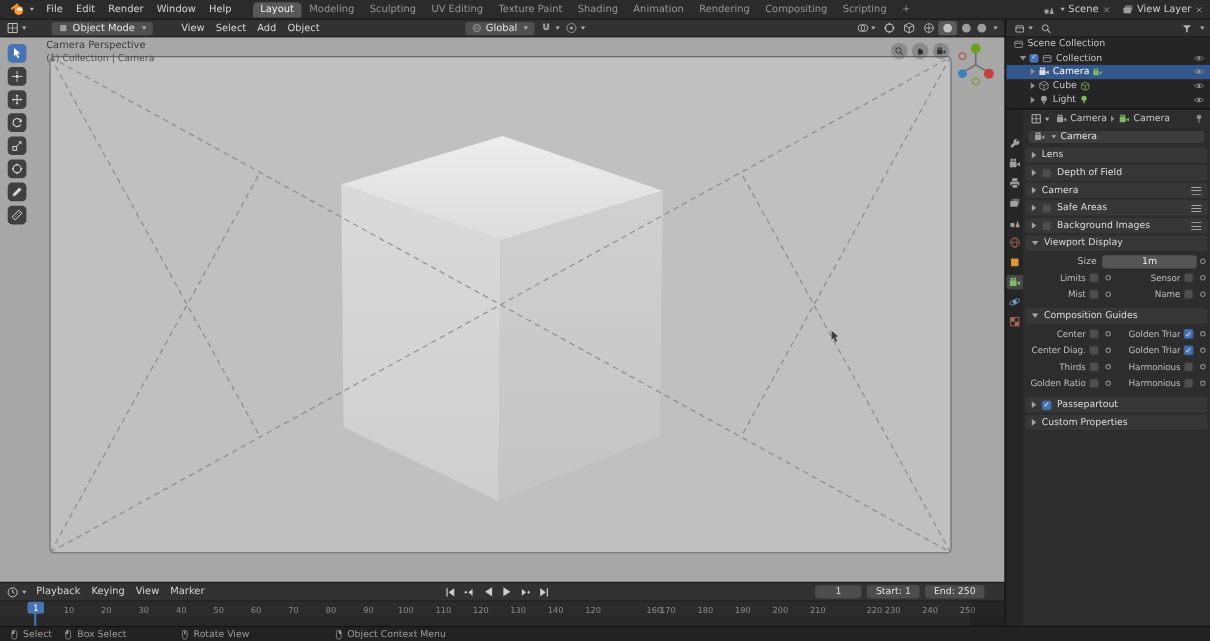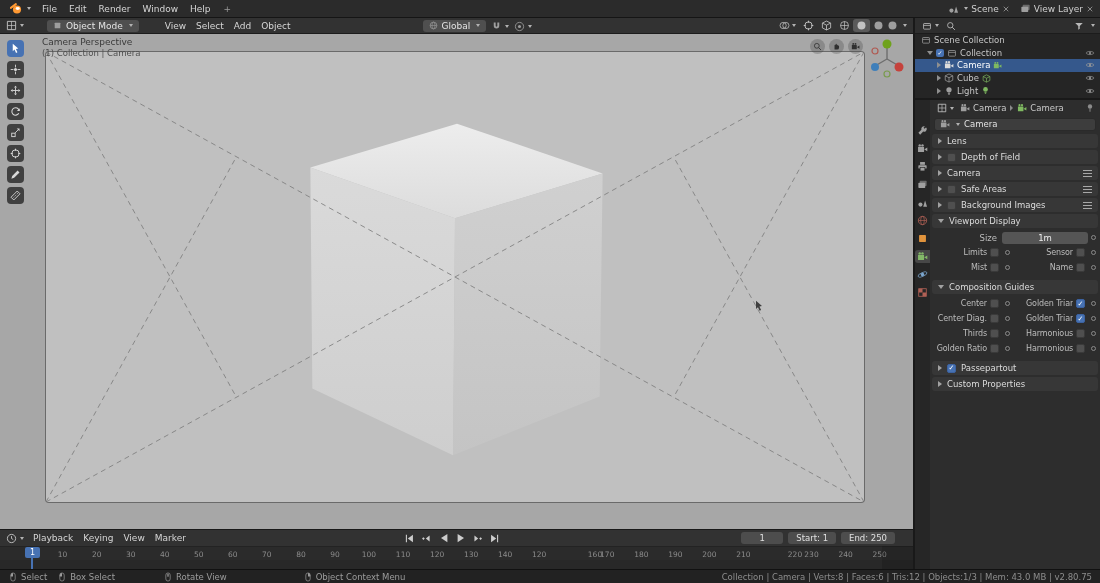--- a/index.html
+++ b/index.html
@@ -24,21 +24,21 @@
 
 .main{flex:1;display:flex;min-height:0}
 .left-col{width:913px;display:flex;flex-direction:column;min-width:0}
 .right-col{flex:1;display:flex;flex-direction:column;border-left:2px solid #191919;background:#252525;min-width:0}
 
 .vp-header{height:16px;background:#323232;border-bottom:1px solid #1c1c1c;display:flex;align-items:center;padding:0 4px;gap:21px;flex:none}
 .ed-btn{display:flex;align-items:center;gap:1px;padding:0 2px;color:#c7c7c7}
 .field{display:flex;align-items:center;gap:4px;background:#4f4f4f;border-radius:3px;height:12px;padding:0 6px;color:#e4e4e4;white-space:nowrap}
 .vh-menus{display:flex;gap:0}
 .vh-menus .menu{padding:1px 5px}
-.orient-group{display:flex;align-items:flex-end;gap:5px;margin-left:106px}
+.orient-group{display:flex;align-items:flex-start;gap:5px;margin-left:106px}
 .vh-right{margin-left:auto;display:flex;align-items:center;gap:7px;color:#c3c3c3;padding-right:2px}
 .shade-group{display:flex;align-items:center;gap:3px}
 .shade-active{background:#5a5a5a;border-radius:3px;padding:1px 3px;display:flex}
 
 .viewport{flex:1;position:relative;background:#a7a7a7;overflow:hidden;min-height:0}
 .cam-frame{position:absolute;left:45px;top:17px;width:820px;height:452px;background:#c0c0c0;border:1px solid rgba(35,35,35,.55);border-radius:4px;overflow:hidden}
 .cam-frame svg{position:absolute;left:0;top:0;width:100%;height:100%}
 .vp-label1{position:absolute;left:42px;top:3px;color:#3a3a3a;font-size:9px}
 .vp-label2{position:absolute;left:42px;top:14px;color:#4e4e4e;font-size:8.5px}
 .toolbar{position:absolute;left:7px;top:6px;display:flex;flex-direction:column;gap:4px}
@@ -300,20 +300,32 @@
         </svg>
       <span class="car"></span>
     </span>
     <nav style="display:flex">
         <span class="menu">File</span>
         <span class="menu">Edit</span>
         <span class="menu">Render</span>
         <span class="menu">Window</span>
         <span class="menu">Help</span>
       </nav>
+    <div class="tabs">
+        <span class="tab active">Layout</span>
+        <span class="tab">Modeling</span>
+        <span class="tab">Sculpting</span>
+        <span class="tab">UV Editing</span>
+        <span class="tab">Texture Paint</span>
+        <span class="tab">Shading</span>
+        <span class="tab">Animation</span>
+        <span class="tab">Rendering</span>
+        <span class="tab">Compositing</span>
+        <span class="tab">Scripting</span>
+      </div>
     <span class="tab-add">+</span>
     <div class="tb-right">
       <span class="tb-widget">
         <svg class="ic i11 dim">
             <use href="#i-scene"></use>
           </svg>
         <span class="car"></span>
         <span>Scene</span>
         <svg class="ic i8 dim">
             <use href="#i-x"></use>
@@ -930,16 +942,15 @@
           </svg>
           <span>Rotate View</span>
         </span>
         <span class="sb-item">
           <svg class="ic i10">
             <use href="#i-mouse-right"></use>
           </svg>
           <span>Object Context Menu</span>
         </span>
       </div>
-    <span class="sb-stats">Collection | Camera | Verts:8 | Faces:6 | Tris:12 | Objects:1/3 | Mem: 43.0 MB | v2.80.75</span>
   </footer>
 
 </div>
 
 </body></html>

